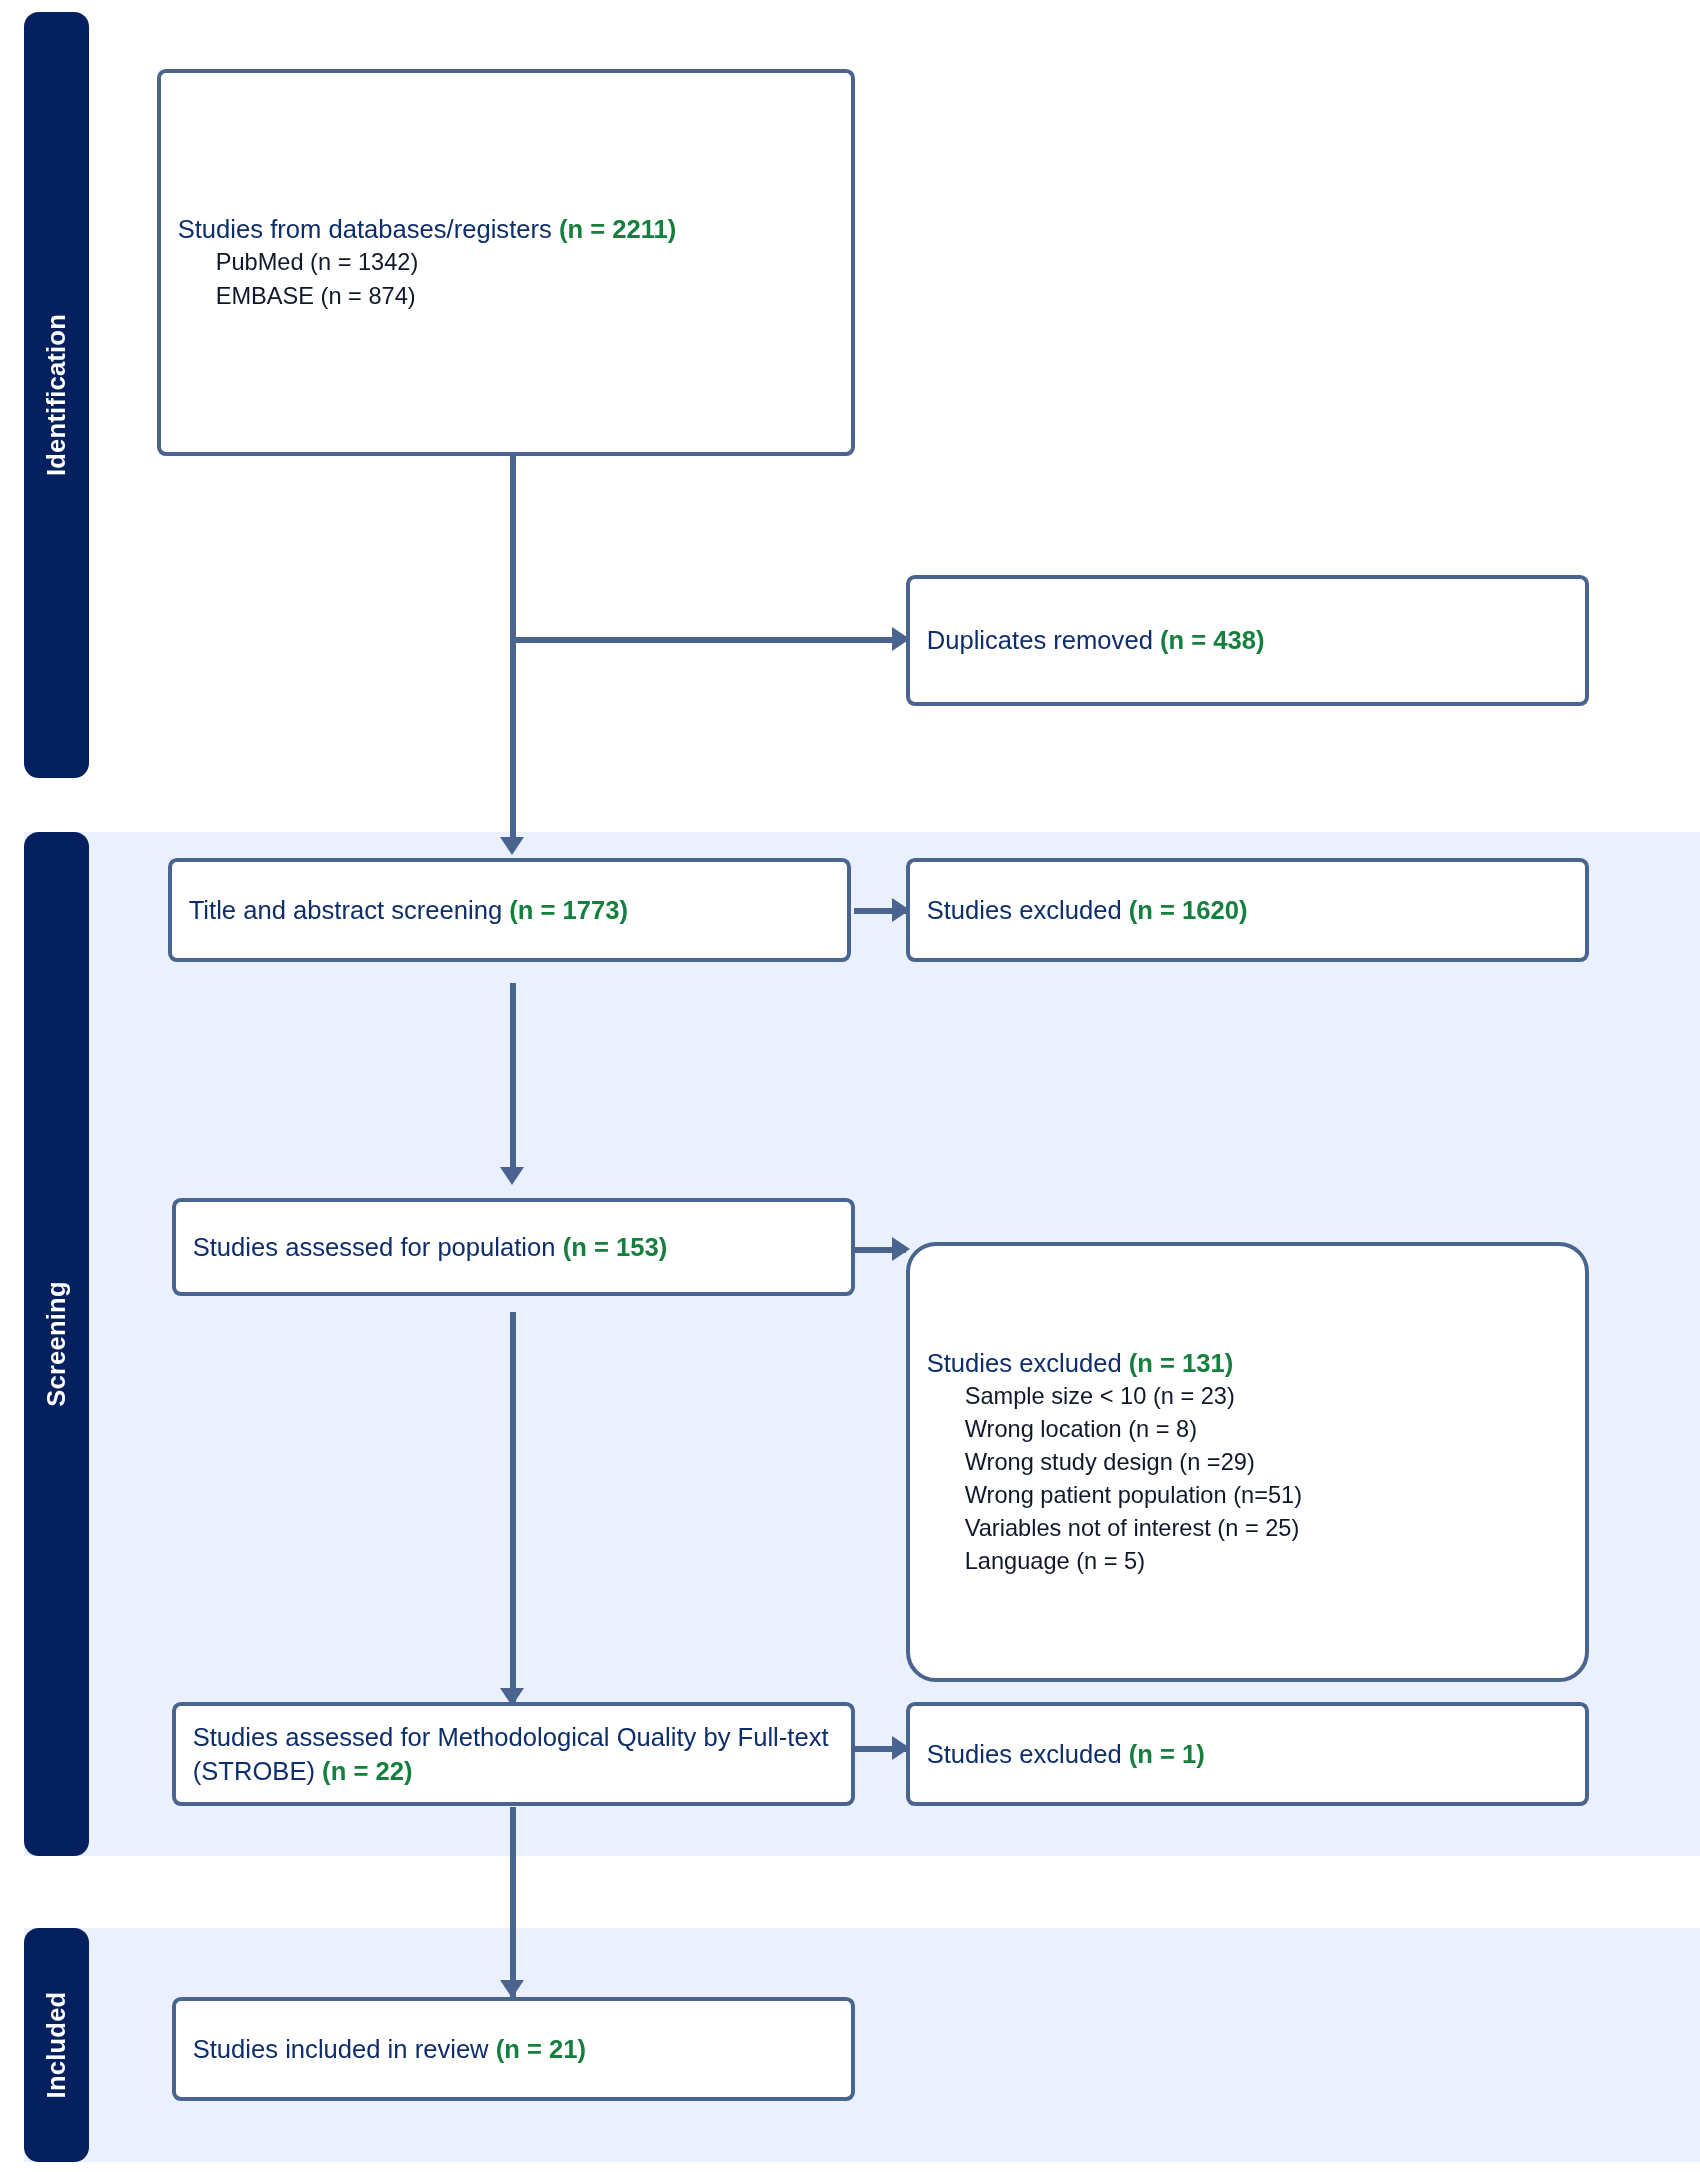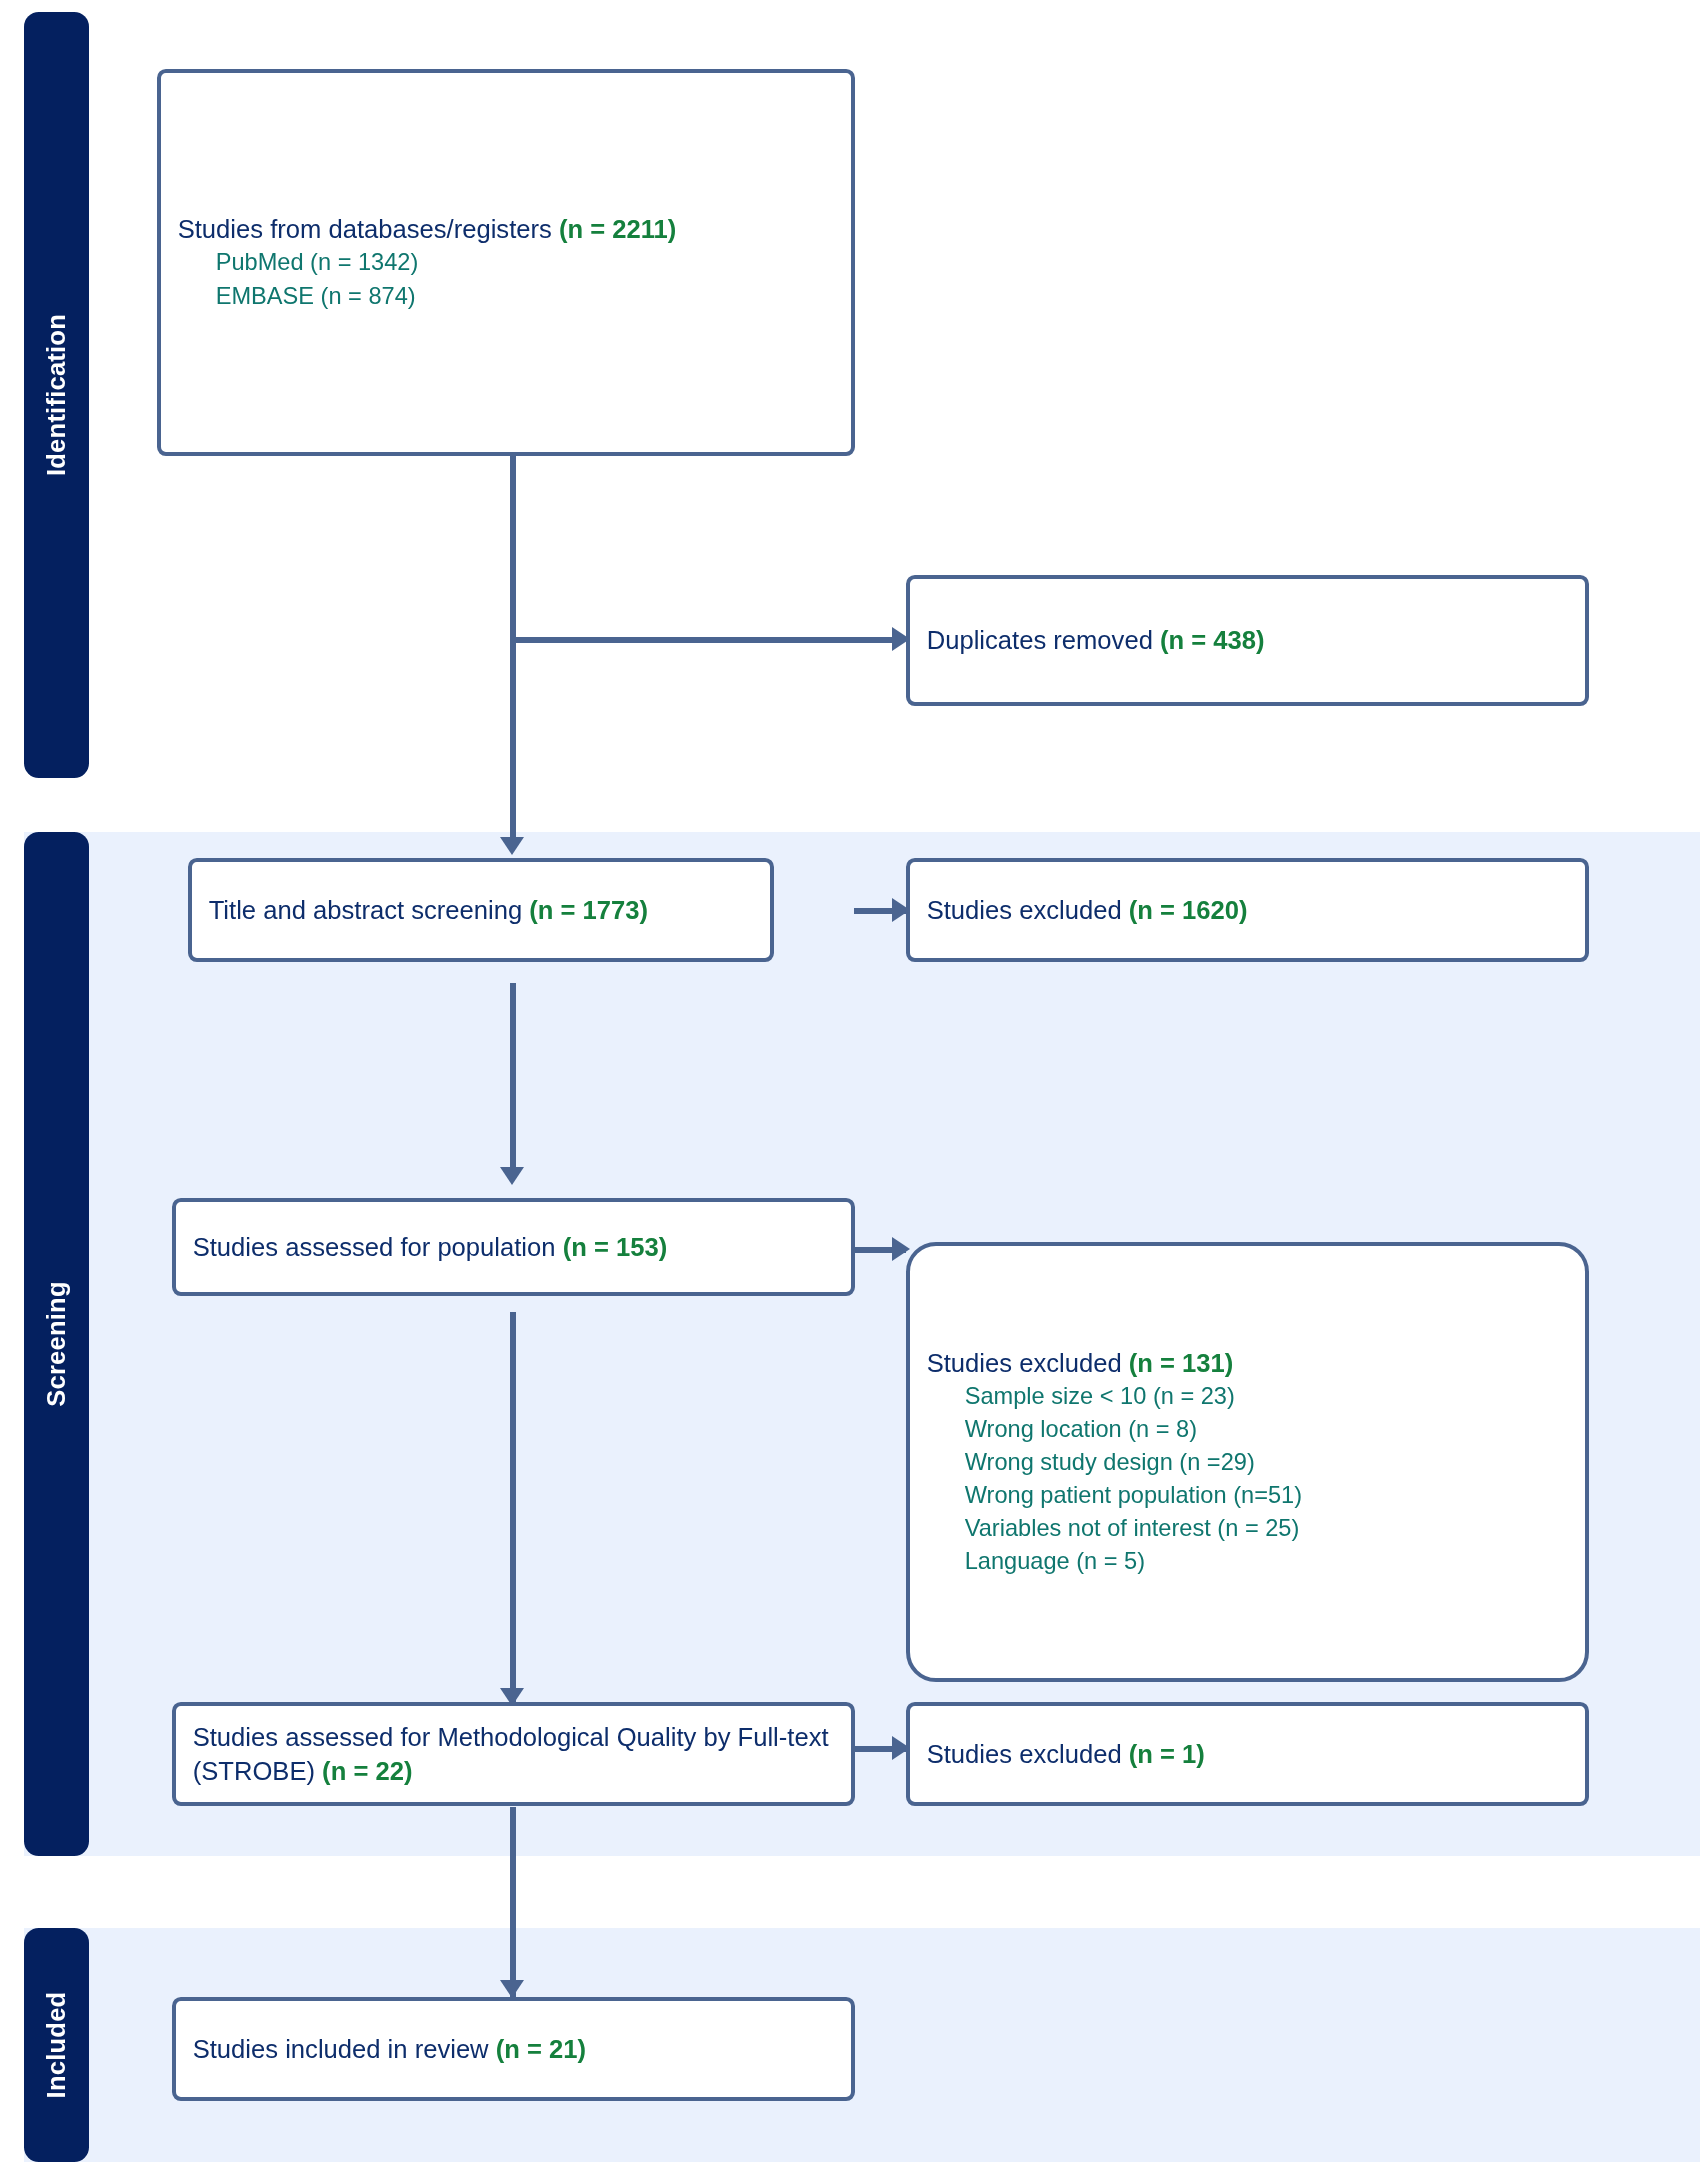--- a/index.html
+++ b/index.html
@@ -22,21 +22,21 @@
     background:#ffffff;border:4.9px solid #4a6490;border-radius:8.9px;
     display:flex;align-items:center;
   }
   .nodetext{
     padding:0 16.7px;width:100%;box-sizing:border-box;
     color:#0d2d6b;font-size:25.6px;line-height:1.33;
     font-family:"Liberation Sans",sans-serif;
   }
   .nodetext .cnt{color:#15803d;font-weight:bold;}
   .sublist{margin:0;padding:0;list-style:none;}
-  .sublist li{margin-left:38px;font-size:23.6px;line-height:1.40;color:#0f766e;}
+  .sublist li{margin-left:38px;font-size:23.6px;line-height:1.40;color:#0f172a;}
 
   .conn{position:absolute;background:#4a6490;}
   .arrowdown{
     position:absolute;width:0;height:0;
     border-left:12.8px solid transparent;border-right:12.8px solid transparent;
     border-top:18.7px solid #4a6490;
   }
   .arrowright{
     position:absolute;width:0;height:0;
     border-top:12.8px solid transparent;border-bottom:12.8px solid transparent;
@@ -100,21 +100,21 @@
     </div>
   </div>
 
   <div class="nodebox" style="left:906px;top:575px;width:683px;height:131px;">
     <div class="nodetext">
       <span>Duplicates removed</span>
       <span class="cnt">(n = 438)</span>
     </div>
   </div>
 
-  <div class="nodebox" style="left:188px;top:858px;width:586px;height:104px;">
+  <div class="nodebox" style="left:168px;top:858px;width:683px;height:104px;">
     <div class="nodetext">
       <span>Title and abstract screening</span>
       <span class="cnt">(n = 1773)</span>
     </div>
   </div>
 
   <div class="nodebox" style="left:906px;top:858px;width:683px;height:104px;justify-content:center;">
     <div class="nodetext">
       <span>Studies excluded</span>
       <span class="cnt">(n = 1620)</span>

